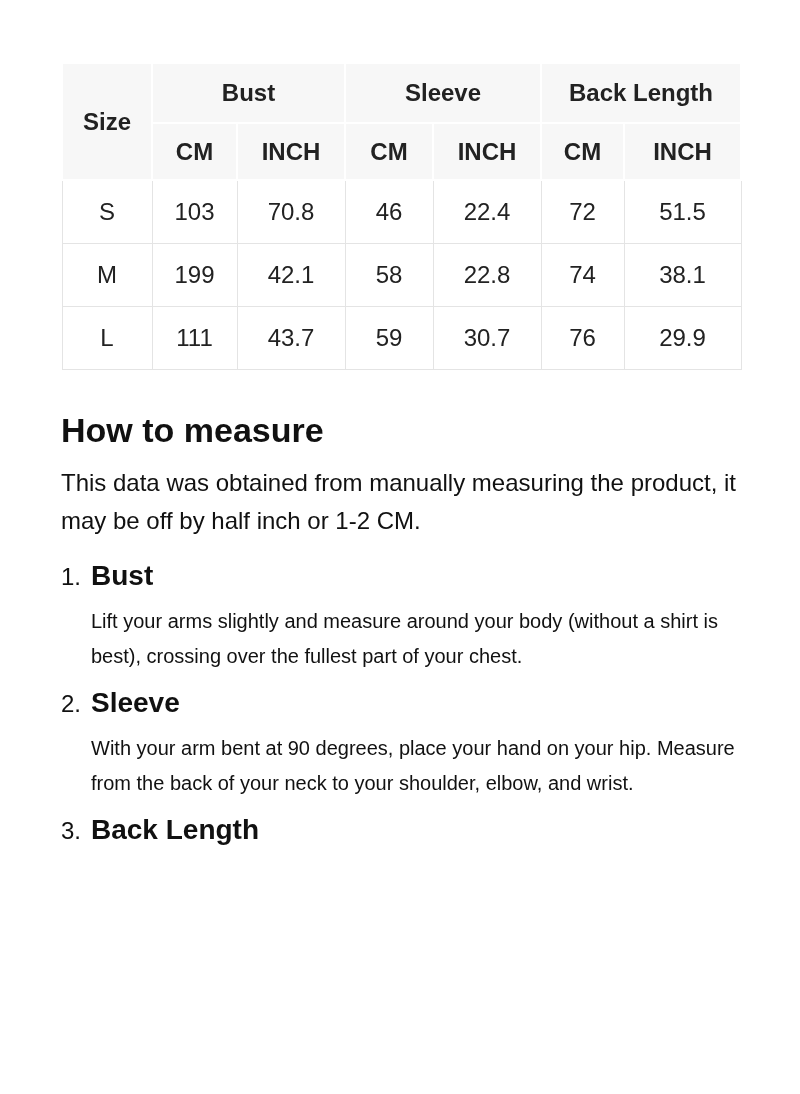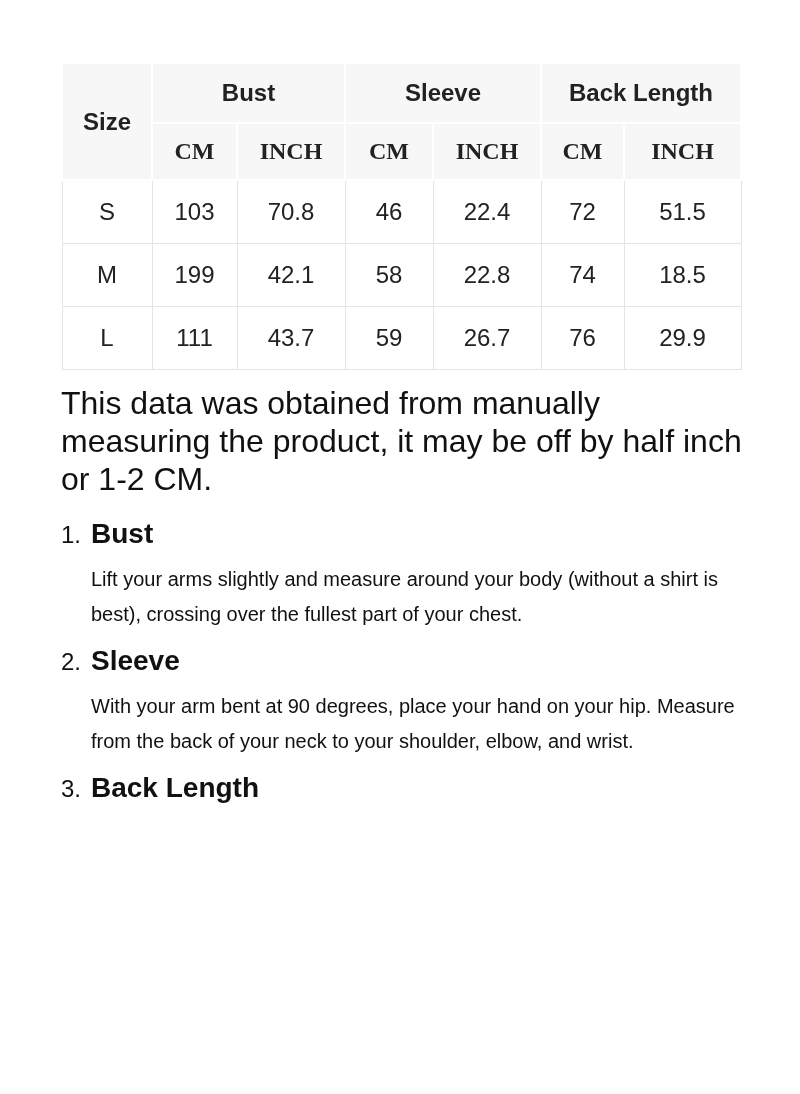--- a/index.html
+++ b/index.html
@@ -36,35 +36,35 @@
   }
   table.size-chart td {
     background: #ffffff;
     border: 1px solid #e4e4e4;
     font-weight: 400;
     font-size: 24px;
     color: #222222;
     padding: 0;
   }
   tr.group-row th { height: 58px; }
-  tr.unit-row th { height: 55px; font-family: Liberation Serif, serif; }
+  tr.unit-row th { height: 55px; }
   tr.data-row td { height: 62px; }
 
   
   .howto-heading {
     margin: 40px 0 0 0;
     font-size: 34px;
     line-height: 40px;
     font-weight: 700;
     color: #111111;
   }
   .howto-intro {
     margin: 14px 0 0 0;
     width: 684px;
-    font-size: 32px;
+    font-size: 24px;
     line-height: 38px;
     color: #111111;
   }
   .measure-list {
     margin-top: 21px;
   }
   .measure-item {
     display: flex;
     align-items: baseline;
   }
@@ -131,34 +131,35 @@
         <td>72</td>
         <td>51.5</td>
       </tr>
       <tr class="data-row">
         <td>M</td>
         <td>199</td>
         <td>42.1</td>
         <td>58</td>
         <td>22.8</td>
         <td>74</td>
-        <td>18.5</td>
+        <td>38.1</td>
       </tr>
       <tr class="data-row">
         <td>L</td>
         <td>111</td>
         <td>43.7</td>
         <td>59</td>
-        <td>26.7</td>
+        <td>30.7</td>
         <td>76</td>
         <td>29.9</td>
       </tr>
     </tbody>
   </table>
 
+  <h2 class="howto-heading">How to measure</h2>
 
   <p class="howto-intro">This data was obtained from manually measuring the product, it may be off by half inch or 1-2 CM.</p>
 
   <div class="measure-list">
 
     <div class="measure-item">
       <span class="num">1.</span>
       <div class="item-body">
         <div class="term">Bust</div>
         <div class="desc">Lift your arms slightly and measure around your body (without a shirt is best), crossing over the fullest part of your chest.</div>

